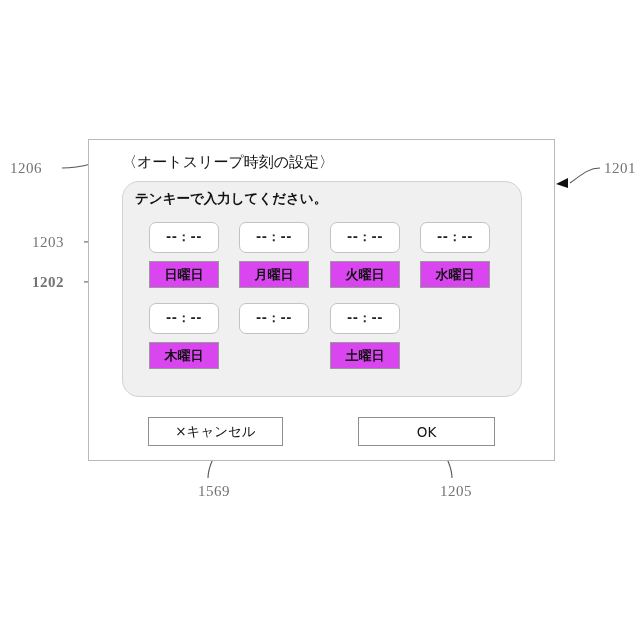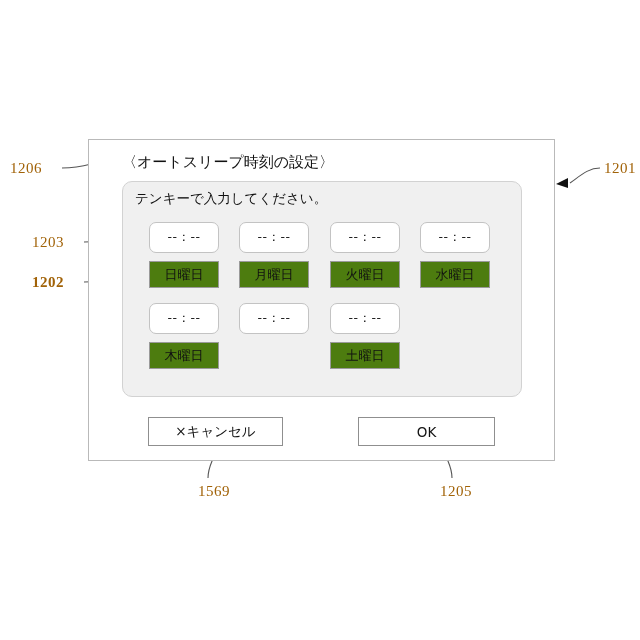--- a/index.html
+++ b/index.html
@@ -37,21 +37,21 @@
   .leader-head {
     fill: #111;
   }
 
   
   .ref {
     position: absolute;
     font-family: "Liberation Serif", "DejaVu Serif", serif;
     font-size: 15px;
     letter-spacing: 0.5px;
-    color: #a16207;
+    color: #737373;
     white-space: nowrap;
   }
   .ref-1206 { left: 10px;  top: 160px; }
   .ref-1203 { left: 32px;  top: 234px; }
   .ref-1202 { left: 32px;  top: 274px; font-weight: bold; }
   .ref-1201 { left: 604px; top: 160px; }
   .ref-1204 { left: 198px; top: 483px; }
   .ref-1205 { left: 440px; top: 483px; }
 
   
@@ -80,22 +80,23 @@
 
   
   #settings-panel {
     position: absolute;
     left: 122px;
     top: 181px;
     width: 400px;
     height: 216px;
     background: #f0f0f0;
     border: 1px solid #d2d2d2;
-    border-radius: 10px;
-    box-sizing: border-box;
+    border-radius: 17px;
+    box-sizing: border-box;
+    font-weight: bold;
   }
 
   #panel-instruction {
     position: absolute;
     left: 12px;
     top: 6px;
     font-family: "DejaVu Sans", "Liberation Sans", sans-serif;
     font-size: 13.5px;
     line-height: 20px;
     color: #111;
@@ -132,21 +133,21 @@
     font-family: "DejaVu Sans", "Liberation Sans", sans-serif;
     font-size: 12.5px;
     letter-spacing: 0.5px;
     color: #222;
   }
 
   .day-label-button {
     margin-top: 8px;
     width: 70px;
     height: 27px;
-    background: #4d7c0f;
+    background: #d946ef;
     border: 1px solid #9a9a9a;
     box-sizing: border-box;
     display: flex;
     align-items: center;
     justify-content: center;
     font-family: "DejaVu Sans", "Liberation Sans", sans-serif;
     font-size: 13px;
     color: #111;
   }
 

